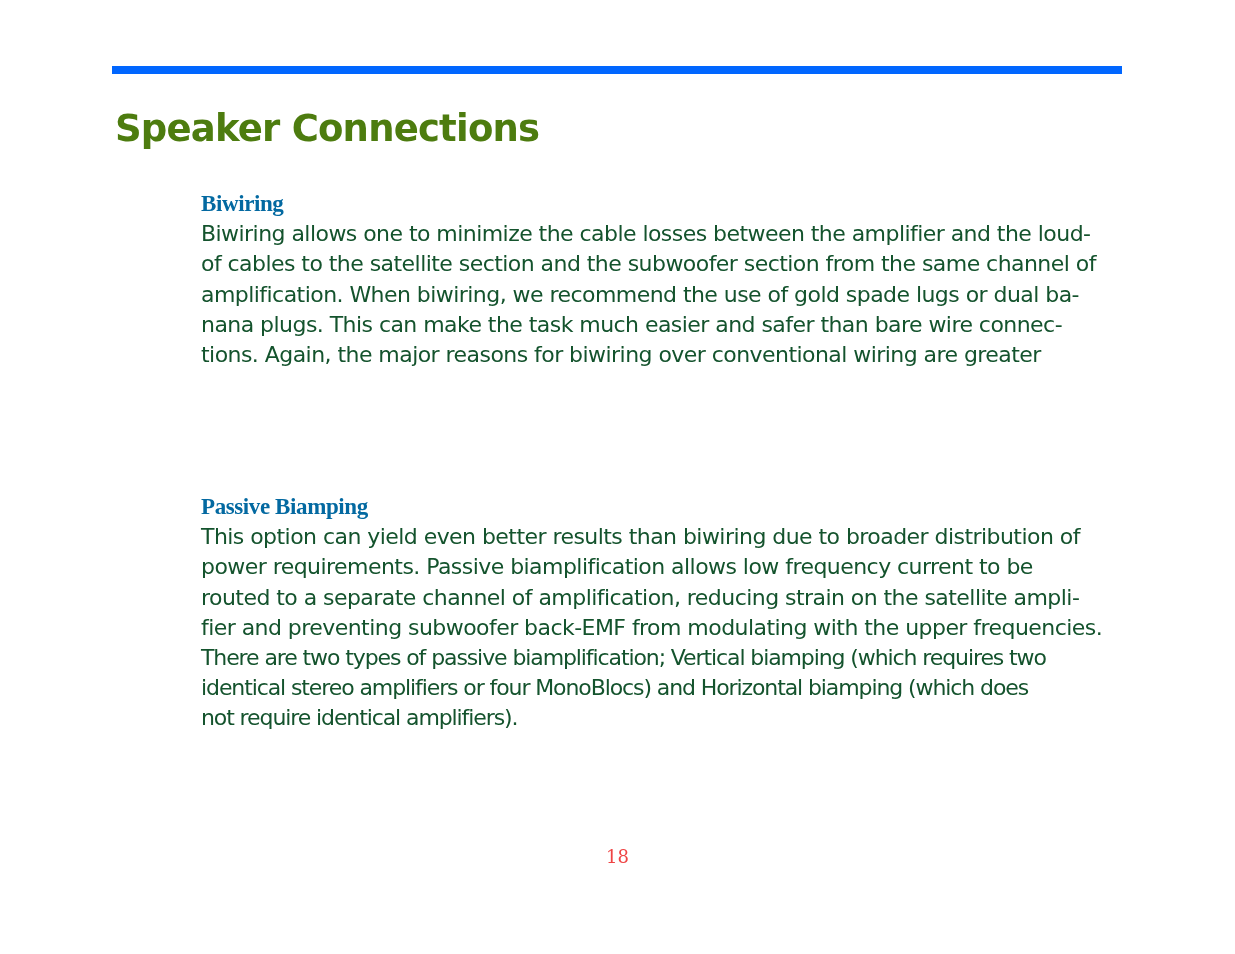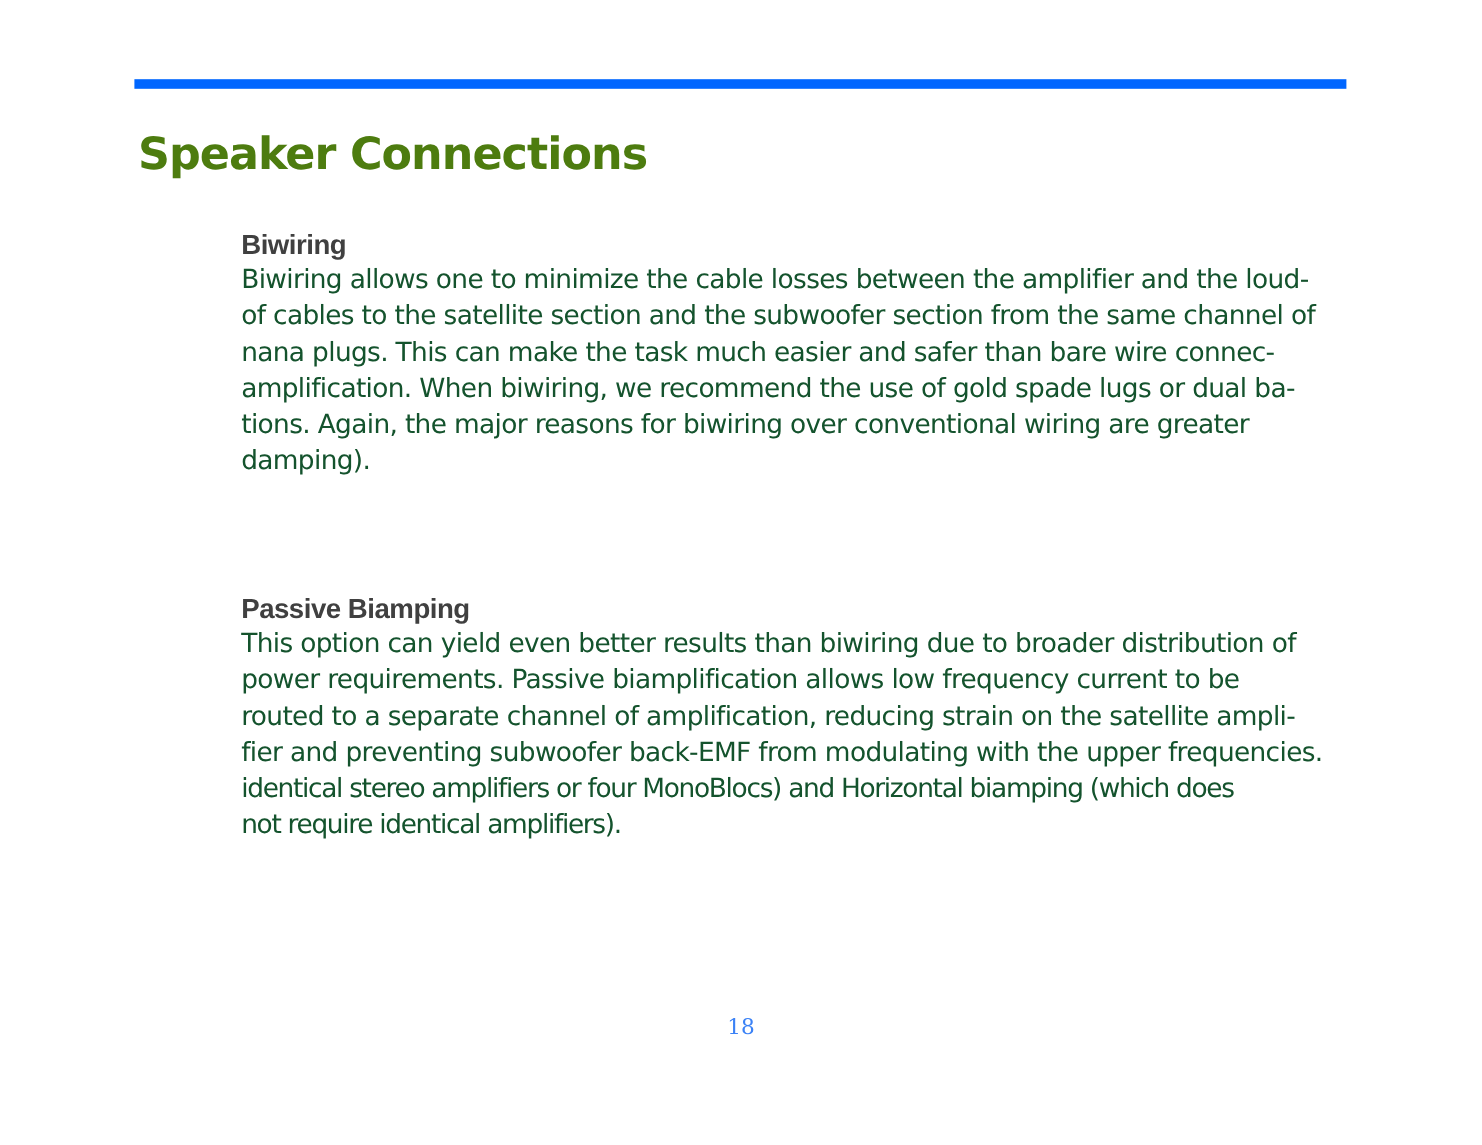--- a/index.html
+++ b/index.html
@@ -2,54 +2,54 @@
 <html><head>
 <meta charset="utf-8">
 <style>
   html, body { margin:0; padding:0; background:#ffffff; }
   body { width:1235px; height:954px; position:relative; overflow:hidden; }
   .topbar { position:absolute; left:112px; top:66px; width:1010px; height:8px; background:#0066ff; }
   .title { position:absolute; left:115px; top:104px; margin:0;
     font-family:"DejaVu Sans", sans-serif; font-weight:bold; font-size:37px;
     color:#4d7c0f; letter-spacing:-0.8px; line-height:50px; white-space:nowrap; }
   .section { position:absolute; left:201px; }
-  .heading { font-family:Liberation Sans, sans-serif; font-weight:bold; font-size:23px;
-    color:#404040; line-height:30.2px; height:30.2px; white-space:nowrap; letter-spacing:-0.4px; }
+  .heading { font-family:Liberation Serif, serif; font-weight:bold; font-size:23px;
+    color:#0369a1; line-height:30.2px; height:30.2px; white-space:nowrap; letter-spacing:-0.4px; }
   .line { font-family:"DejaVu Sans", sans-serif; font-size:22px; color:#14532d;
     line-height:30.2px; height:30.2px; white-space:nowrap; letter-spacing:-0.55px; }
   .line.cond { letter-spacing:-1.1px; }
   #sec1 { top:189px; }
   #sec2 { top:492px; }
   .pagenum { position:absolute; left:0; width:1235px; top:845px; text-align:center;
-    font-family:"DejaVu Serif", serif; font-size:18px; color:#3b82f6; line-height:24px; }
+    font-family:"DejaVu Serif", serif; font-size:18px; color:#ef4444; line-height:24px; }
 </style>
 </head>
 <body>
 
 <div class="topbar"></div>
 
 <h1 class="title">Speaker Connections</h1>
 
 <div class="section" id="sec1">
   <div class="heading">Biwiring</div>
   <div>
     <div class="line">Biwiring allows one to minimize the cable losses between the amplifier and the loud-</div>
     <div class="line">of cables to the satellite section and the subwoofer section from the same channel of</div>
+    <div class="line">amplification. When biwiring, we recommend the use of gold spade lugs or dual ba-</div>
     <div class="line">nana plugs. This can make the task much easier and safer than bare wire connec-</div>
-    <div class="line">amplification. When biwiring, we recommend the use of gold spade lugs or dual ba-</div>
     <div class="line">tions. Again, the major reasons for biwiring over conventional wiring are greater</div>
-    <div class="line">damping).</div>
   </div>
 </div>
 
 <div class="section" id="sec2">
   <div class="heading">Passive Biamping</div>
   <div>
     <div class="line">This option can yield even better results than biwiring due to broader distribution of</div>
     <div class="line">power requirements. Passive biamplification allows low frequency current to be</div>
     <div class="line">routed to a separate channel of amplification, reducing strain on the satellite ampli-</div>
     <div class="line">fier and preventing subwoofer back-EMF from modulating with the upper frequencies.</div>
+    <div class="line cond">There are two types of passive biamplification; Vertical biamping (which requires two</div>
     <div class="line cond">identical stereo amplifiers or four MonoBlocs) and Horizontal biamping (which does</div>
     <div class="line cond">not require identical amplifiers).</div>
   </div>
 </div>
 
 <div class="pagenum">18</div>
 
 </body></html>

